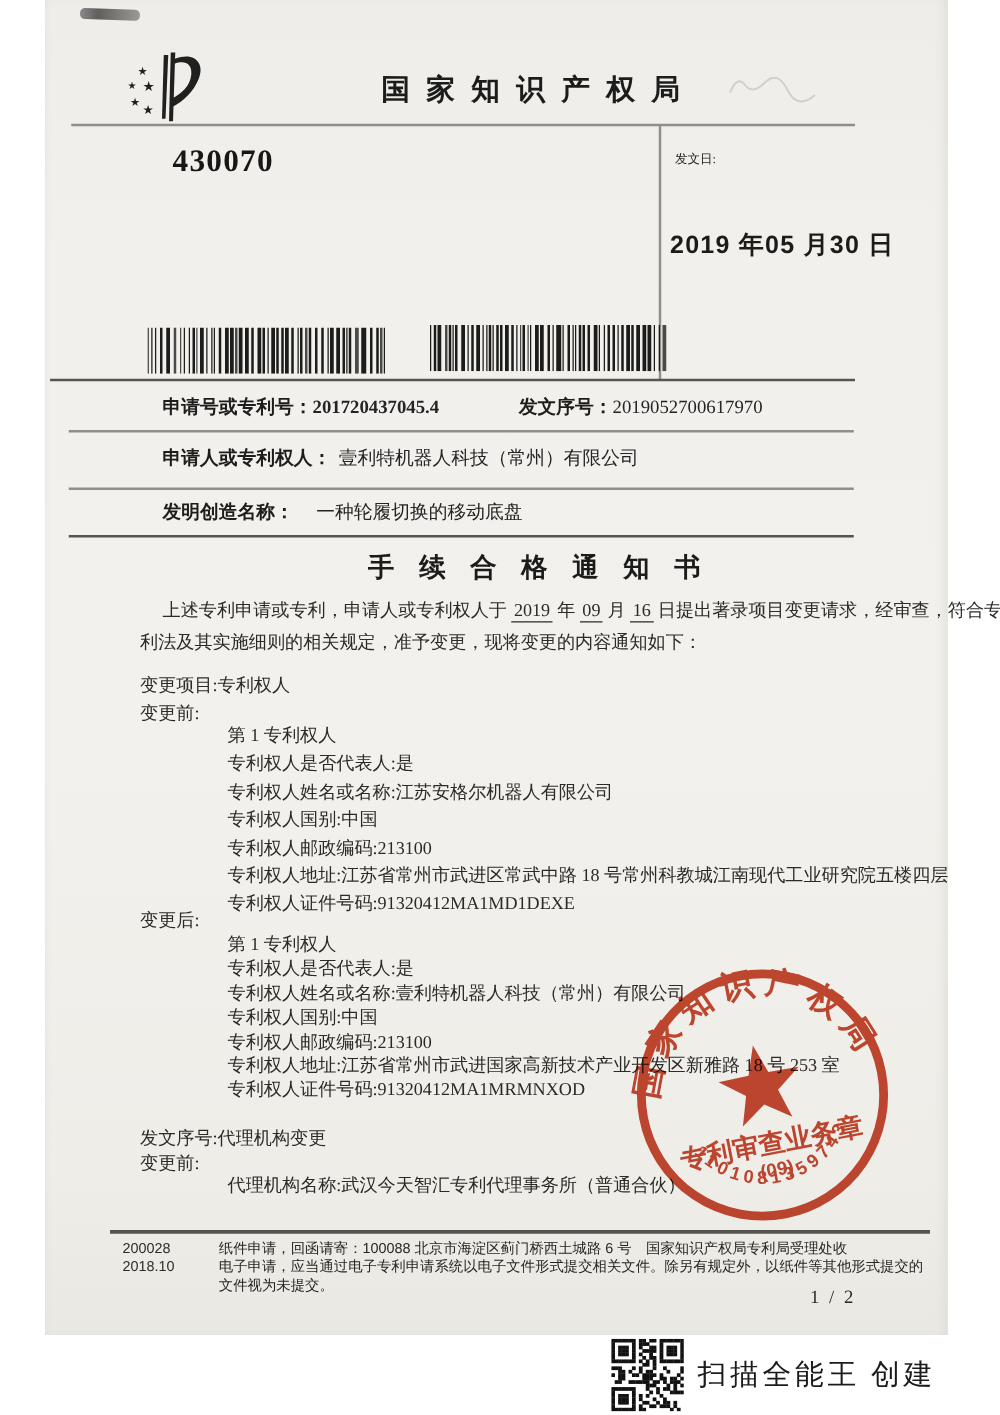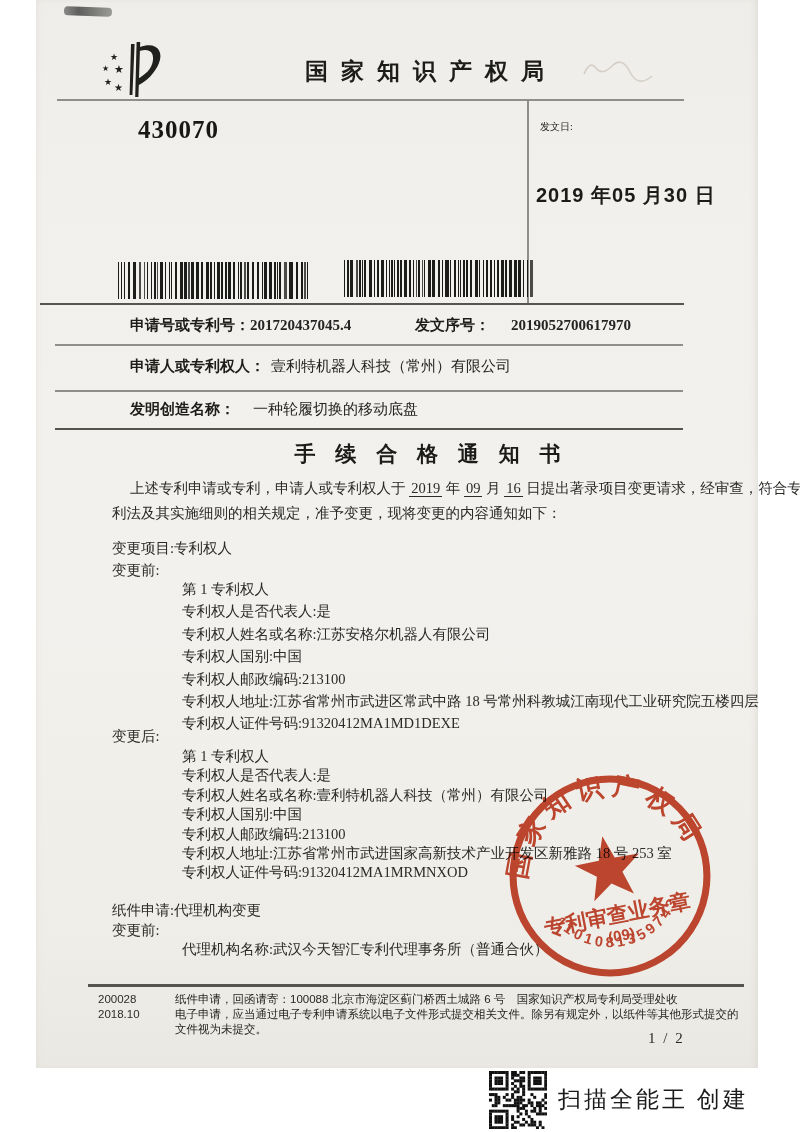--- a/index.html
+++ b/index.html
@@ -165,21 +165,21 @@
       <rect x="183" y="0" width="1" height="37" fill="#1c1c1a"></rect>
       <rect x="186" y="0" width="3" height="37" fill="#4a4a48"></rect>
     </svg>
 
   <div class="rule dark" style="left:4px;top:303px;width:644px;height:2px;"></div>
 
   <div class="abs nowrap" style="left:94px;top:316px;font-size:15px;">
     <span class="hei label-b">申请号或专利号：</span><span class="song" style="font-weight:bold;">201720437045.4</span>
   </div>
   <div class="abs nowrap" style="left:379px;top:316px;font-size:15px;">
-    <span class="hei label-b">发文序号：</span><span class="song" style="font-weight:bold;margin-left:21px;">2019052700617970</span>
+    <span class="hei label-b">发文序号：</span><span class="song" style="font-weight:normal;">2019052700617970</span>
   </div>
   <div class="rule" style="left:19px;top:344px;width:628px;"></div>
 
   <div class="abs nowrap" style="left:94px;top:357px;font-size:15px;">
     <span class="hei label-b">申请人或专利权人：</span><span class="song" style="margin-left:6px;margin-top:16px;">壹利特机器人科技（常州）有限公司</span>
   </div>
   <div class="rule" style="left:19px;top:390px;width:628px;"></div>
 
   <div class="abs nowrap" style="left:94px;top:400px;font-size:15px;">
     <span class="hei label-b">发明创造名称：</span><span class="song" style="margin-left:18px;">一种轮履切换的移动底盘</span>
@@ -209,21 +209,21 @@
   <div class="abs song sec list-col tight" style="left:146px;top:747px;">
       <div class="nowrap">第 1 专利权人</div>
       <div class="nowrap">专利权人是否代表人:是</div>
       <div class="nowrap">专利权人姓名或名称:壹利特机器人科技（常州）有限公司</div>
       <div class="nowrap">专利权人国别:中国</div>
       <div class="nowrap">专利权人邮政编码:213100</div>
       <div class="nowrap">专利权人地址:江苏省常州市武进国家高新技术产业开发区新雅路 18 号 253 室</div>
       <div class="nowrap">专利权人证件号码:91320412MA1MRMNXOD</div>
     </div>
 
-  <div class="abs song sec nowrap" style="left:76px;top:901px;">纸件申请:代理机构变更</div>
+  <div class="abs song sec nowrap" style="left:76px;top:901px;">发文序号:代理机构变更</div>
   <div class="abs song sec nowrap" style="left:76px;top:921px;">变更前:</div>
   <div class="abs song sec list-col" style="left:146px;top:938px;">
       <div class="nowrap">代理机构名称:武汉今天智汇专利代理事务所（普通合伙）</div>
     </div>
 
   <div class="abs seal-wrap" style="left:468px;top:770px;width:212px;height:212px;">
     <svg width="212" height="212" viewBox="0 0 210 210">
       <defs>
         <path id="arcT" d="M 22,108 A 83,83 0 1 1 188,108"></path>
         <path id="arcB" d="M 36,124 A 72,72 0 0 0 174,124"></path>

